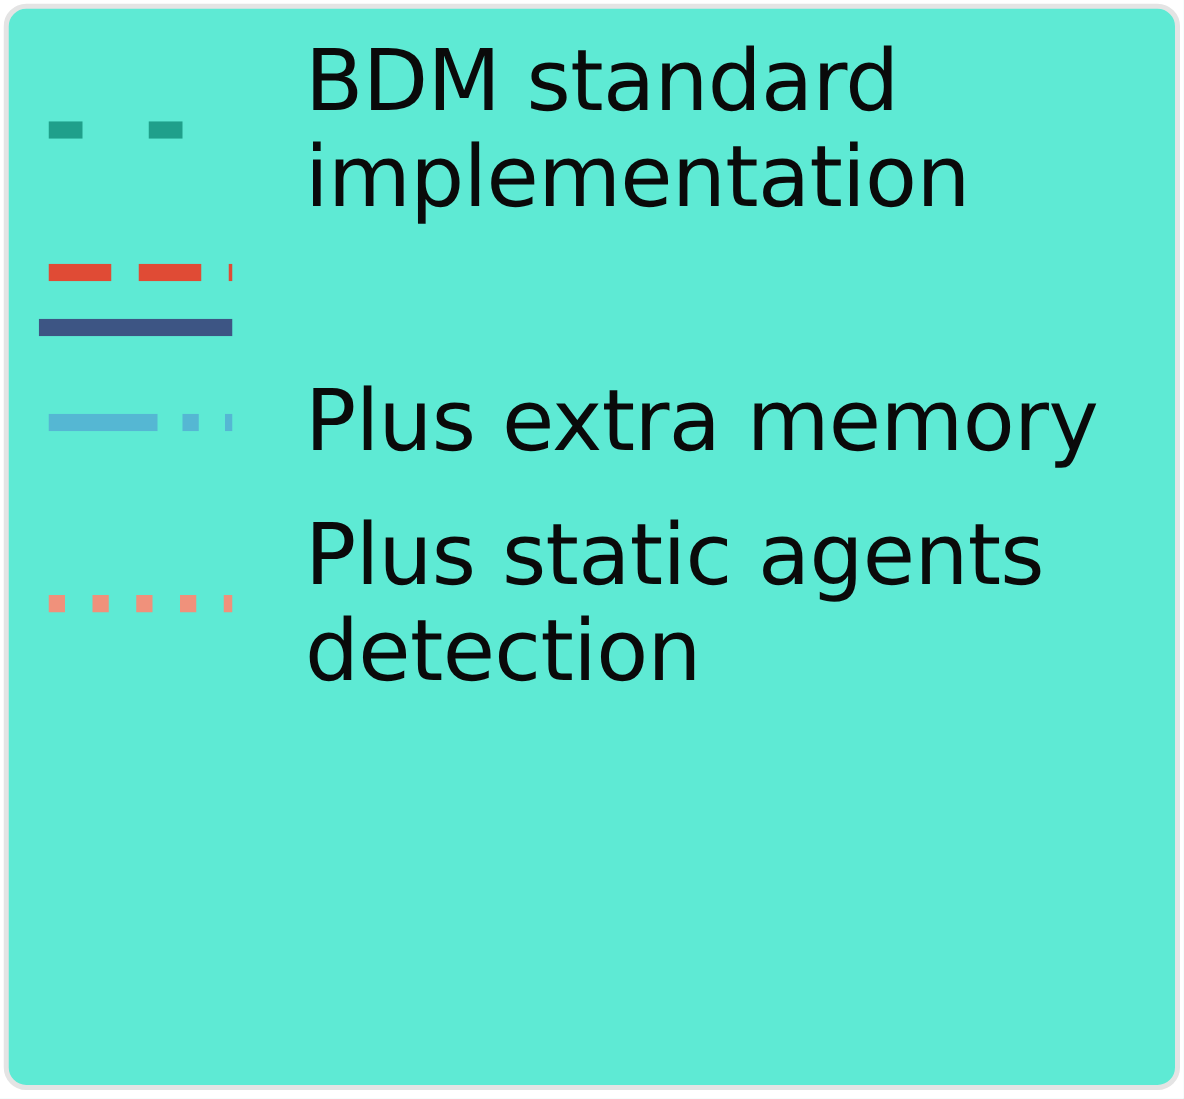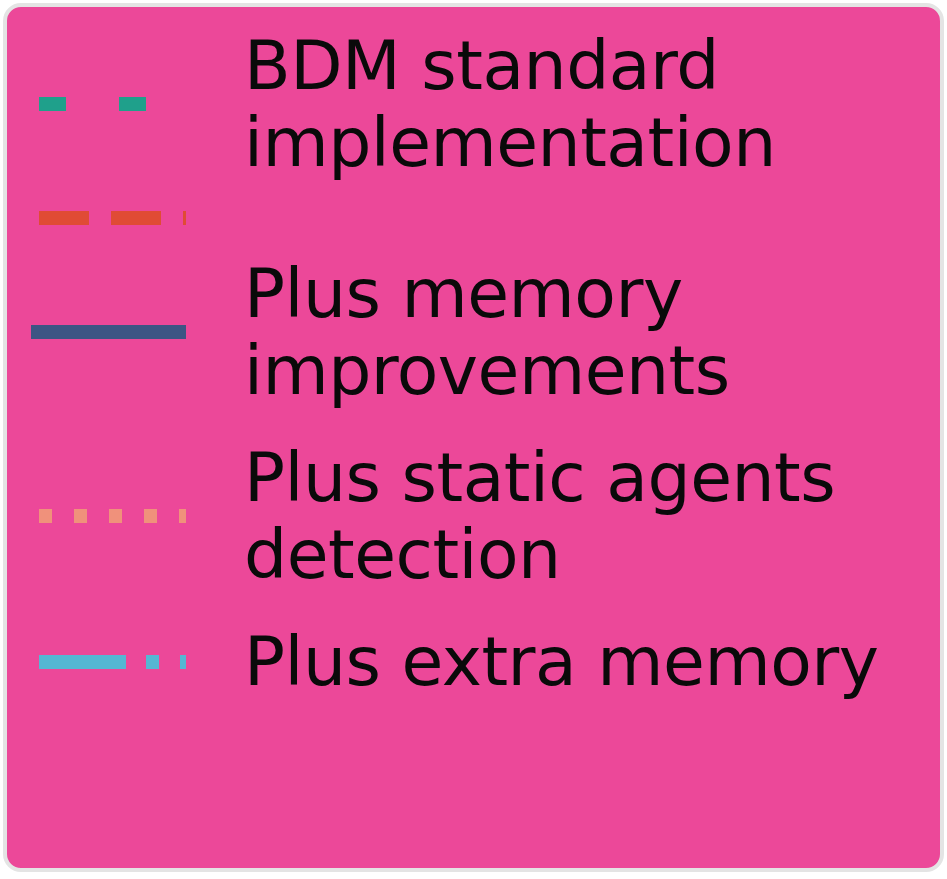--- a/index.html
+++ b/index.html
@@ -9,21 +9,21 @@
     width: 947px;
     height: 879px;
     overflow: hidden;
   }
   .legend-box {
     position: absolute;
     left: 3px;
     top: 3px;
     width: 933px;
     height: 861px;
-    background: #ec4899;
+    background: #5eead4;
     border: 4px solid #e4e4e4;
     border-radius: 18px;
     box-sizing: content-box;
     padding: 0;
     font-family: "DejaVu Sans", "Liberation Sans", sans-serif;
   }
   .legend-inner {
     position: absolute;
     left: 24px;
     top: 20px;
@@ -74,31 +74,30 @@
     <div class="entry">
       <svg class="swatch sw-longdash" width="155" height="14" viewBox="0 0 155 14" xmlns="http://www.w3.org/2000/svg">
         <line x1="0" y1="7" x2="155" y2="7" stroke="#e04b35"></line>
       </svg>
     </div>
 
     <div class="entry">
       <svg class="swatch sw-solid" width="155" height="14" viewBox="0 0 155 14" xmlns="http://www.w3.org/2000/svg">
         <line x1="0" y1="7" x2="155" y2="7" stroke="#3d5584"></line>
       </svg>
-      <div class="label">Plus memory improvements</div>
+    </div>
+
+    <div class="entry">
+      <svg class="swatch sw-dashdot" width="155" height="14" viewBox="0 0 155 14" xmlns="http://www.w3.org/2000/svg">
+        <line x1="0" y1="7" x2="155" y2="7" stroke="#55b7d3"></line>
+      </svg>
+      <div class="label">Plus extra memory</div>
     </div>
 
     <div class="entry">
       <svg class="swatch sw-dotted" width="155" height="14" viewBox="0 0 155 14" xmlns="http://www.w3.org/2000/svg">
         <line x1="0" y1="7" x2="155" y2="7" stroke="#f0917b"></line>
       </svg>
       <div class="label">Plus static agents detection</div>
     </div>
 
-    <div class="entry">
-      <svg class="swatch sw-dashdot" width="155" height="14" viewBox="0 0 155 14" xmlns="http://www.w3.org/2000/svg">
-        <line x1="0" y1="7" x2="155" y2="7" stroke="#55b7d3"></line>
-      </svg>
-      <div class="label">Plus extra memory</div>
-    </div>
-
   </div>
 </div>
 
 </body></html>

